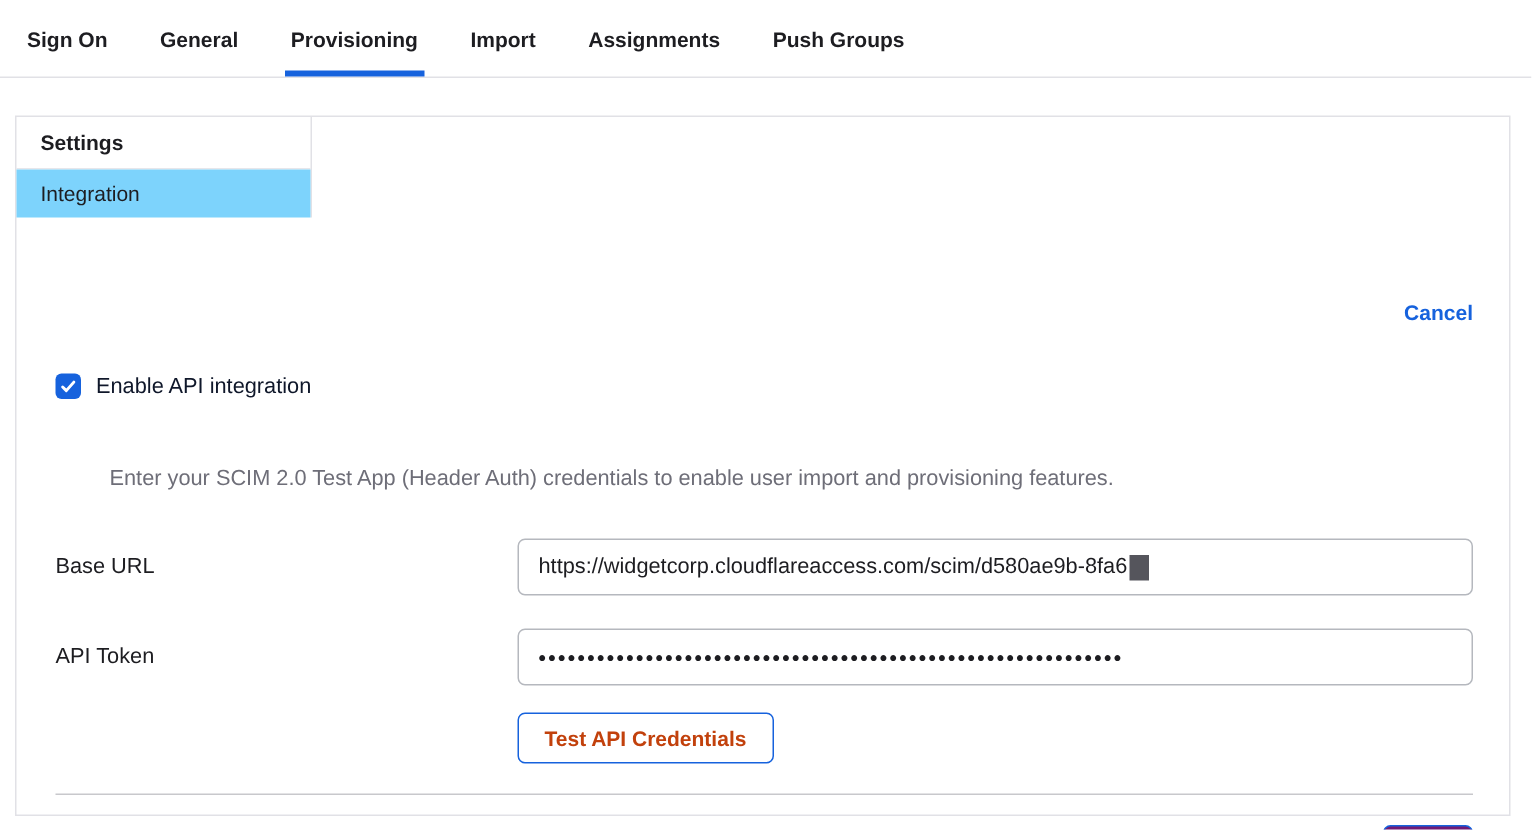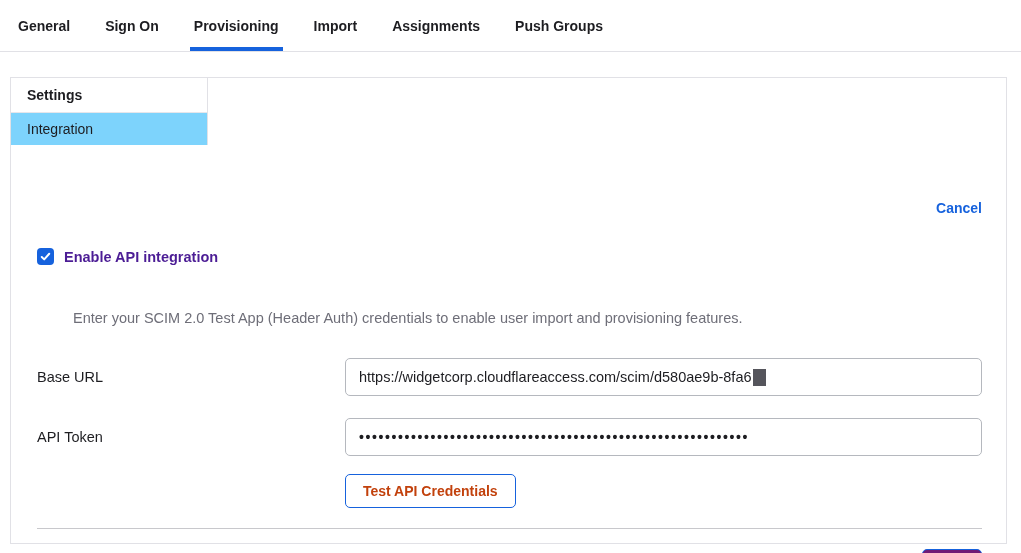--- a/index.html
+++ b/index.html
@@ -99,22 +99,22 @@
     border-radius: 4px;
     display: inline-flex;
     align-items: center;
     justify-content: center;
     cursor: pointer;
     flex-shrink: 0;
   }
   .checkbox svg { display: block; }
   .enable-label {
     font-size: 14.5px;
-    font-weight: bold;
-    color: #4c1d95;
+    font-weight: normal;
+    color: #0f172a;
   }
 
   .desc {
     margin-top: 43px;
     font-size: 14.5px;
     color: #6e6e78;
     line-height: 20px;
     margin-left: 36px;
   }
 
@@ -196,22 +196,22 @@
     font-family: "Liberation Sans", sans-serif;
     font-size: 11px;
     font-weight: bold;
     cursor: pointer;
   }
 </style>
 </head>
 <body>
 
 <nav class="tabbar">
+  <div class="tab">Sign On</div>
   <div class="tab">General</div>
-  <div class="tab">Sign On</div>
   <div class="tab active">Provisioning</div>
   <div class="tab">Import</div>
   <div class="tab">Assignments</div>
   <div class="tab">Push Groups</div>
 </nav>
 
 <div class="panel">
 
   <aside class="sidebar">
     <div class="sidebar-header">Settings</div>

